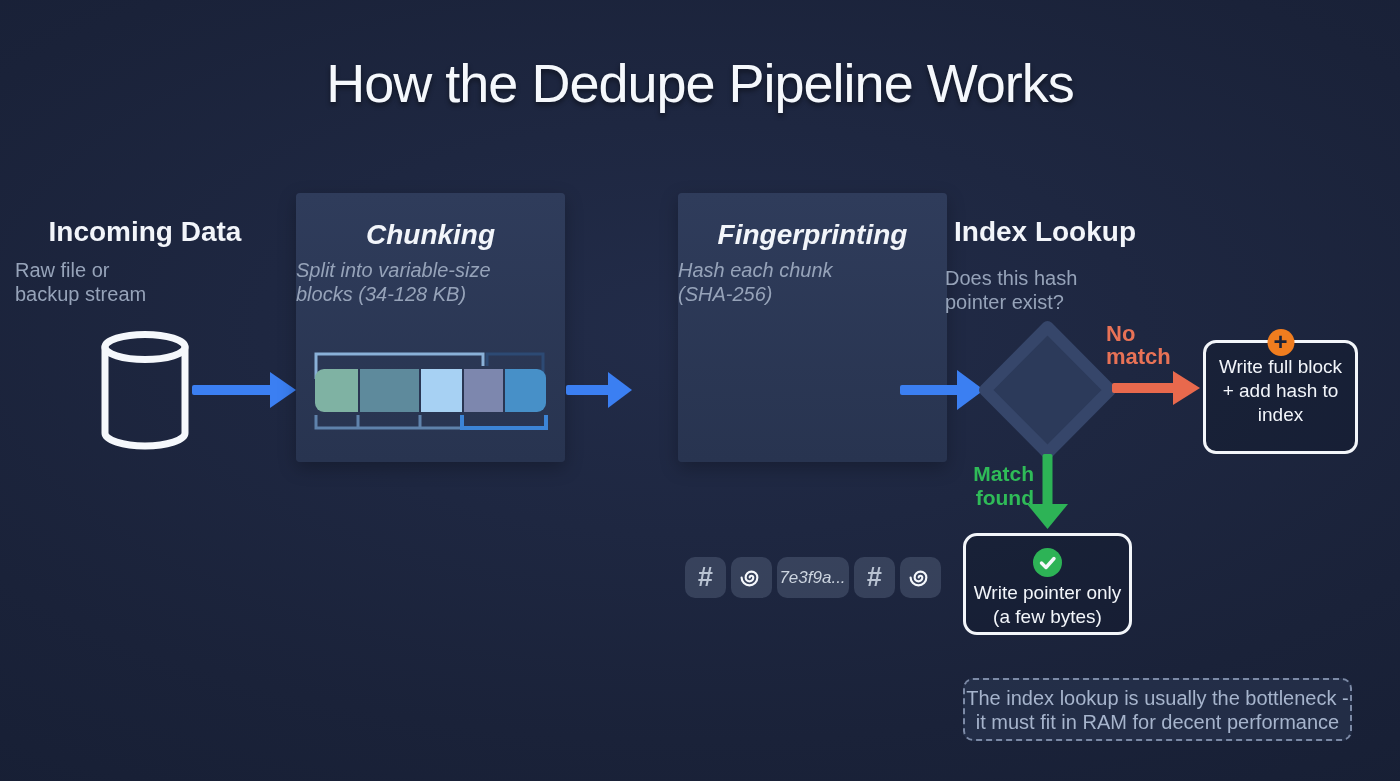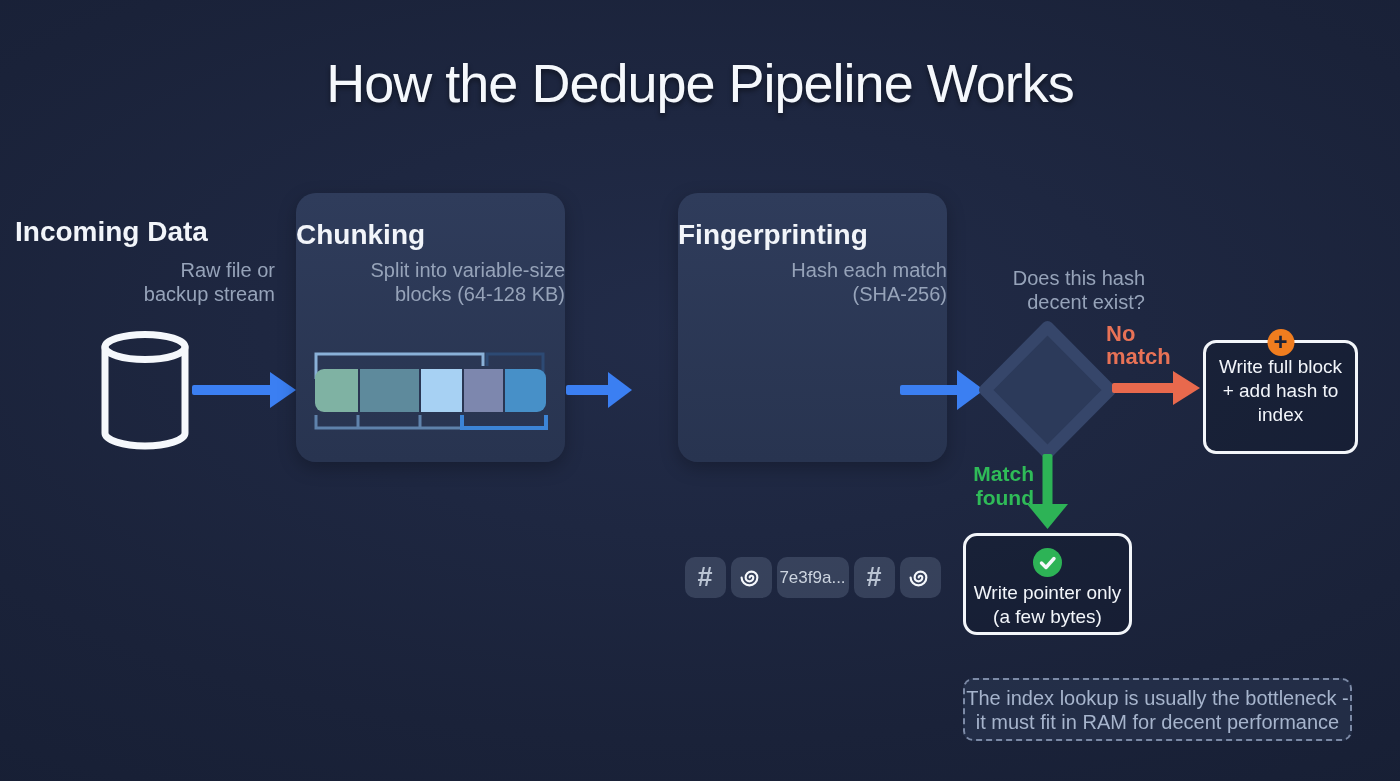--- a/index.html
+++ b/index.html
@@ -7,26 +7,27 @@
     position:relative;width:1400px;height:781px;overflow:hidden;
     font-family:"Liberation Sans",sans-serif;
     background:radial-gradient(130% 110% at 50% 42%, #222c49 0%, #1a2239 48%, #121a2d 100%);
   }
   .abs{position:absolute;}
   .title{
     left:0;top:52px;width:1400px;text-align:center;
     font-size:54px;font-weight:400;letter-spacing:-1px;color:#f5f8fc;
     text-shadow:0 3px 5px rgba(0,0,0,.45);
   }
-  .stage-title{font-size:28px;font-weight:700;color:#f2f5fa;text-align:left;}
-  .stage-sub{font-size:20px;line-height:24px;color:#96a3b9;text-align:right;}
+  .stage-title{font-size:28px;font-weight:700;color:#f2f5fa;text-align:center;}
+  .stage-sub{font-size:20px;line-height:24px;color:#96a3b9;text-align:left;}
   .panel{
-    border-radius:20px;
+    border-radius:4px;
     background:linear-gradient(180deg,#2f3c5b 0%,#283450 100%);
     box-shadow:0 6px 18px rgba(0,0,0,.25);
+    font-style:italic;
   }
   .panel .stage-title{margin-top:26px;}
   .panel .stage-sub{margin-top:7px;}
   .chips{
     left:0;top:364px;width:269px;display:flex;justify-content:center;
     align-items:center;gap:5px;
   }
   .chip{
     height:41px;border-radius:10px;background:rgba(133,148,173,.26);
     display:flex;align-items:center;justify-content:center;flex:0 0 auto;
@@ -79,21 +80,21 @@
 
   <svg class="abs" style="left:192px;top:372px;" width="104" height="36" viewBox="0 0 104 36">
     <rect x="0" y="13" width="80" height="10" rx="2" fill="#3b7ff2"></rect>
     <polygon points="78,0 104,18 78,36" fill="#3b7ff2"></polygon>
   </svg>
 
   <div class="abs panel" style="left:296px;top:193px;width:269px;height:269px;">
     <div class="stage-title">Chunking</div>
     <div class="stage-sub">
       <div>Split into variable-size</div>
-      <div>blocks (64-128 KB)</div>
+      <div>blocks (34-128 KB)</div>
     </div>
     <svg class="abs" style="left:0;top:0;" width="269" height="269" viewBox="0 0 269 269">
       <defs>
         <clipPath id="chunkClip">
             <rect x="19" y="176" width="231" height="43" rx="9"></rect>
           </clipPath>
       </defs>
 
       <path d="M20,186 V161 H187 V173" fill="none" stroke="#8ab1d8" stroke-width="3"></path>
       <path d="M191,173 V161 H247 V185" fill="none" stroke="#2d4a74" stroke-width="3"></path>
@@ -112,21 +113,21 @@
   </div>
 
   <svg class="abs" style="left:566px;top:372px;" width="66" height="36" viewBox="0 0 66 36">
     <rect x="0" y="13" width="44" height="10" rx="2" fill="#3b7ff2"></rect>
     <polygon points="42,0 66,18 42,36" fill="#3b7ff2"></polygon>
   </svg>
 
   <div class="abs panel" style="left:630px;top:193px;width:269px;height:269px;margin-left:48px;">
     <div class="stage-title">Fingerprinting</div>
     <div class="stage-sub">
-      <div>Hash each match</div>
+      <div>Hash each chunk</div>
       <div>(SHA-256)</div>
     </div>
     <div class="abs chips">
       <div class="chip sq">
         <span class="hash-glyph">#</span>
       </div>
       <div class="chip sq">
         <svg width="27" height="27" viewBox="0 0 24 24">
           <path d="M12,12 m-1.6,0 a1.6,1.6 0 1 1 3.2,0 a3.4,3.4 0 1 1 -6.8,0 a5.2,5.2 0 1 1 10.4,0 a7,7 0 1 1 -14,0" fill="none" stroke="#f5f8fc" stroke-width="1.9" stroke-linecap="round"></path>
         </svg>
@@ -143,23 +144,24 @@
         </svg>
       </div>
     </div>
   </div>
 
   <svg class="abs" style="left:900px;top:370px;" width="84" height="40" viewBox="0 0 84 40">
     <rect x="0" y="15" width="60" height="10" rx="2" fill="#3b7ff2"></rect>
     <polygon points="57,0 84,20 57,40" fill="#3b7ff2"></polygon>
   </svg>
 
+  <div class="abs stage-title" style="left:945px;top:216px;width:200px;">Index Lookup</div>
   <div class="abs stage-sub" style="left:945px;top:266px;width:200px;">
     <div>Does this hash</div>
-    <div>decent exist?</div>
+    <div>pointer exist?</div>
   </div>
   <svg class="abs" style="left:975px;top:317px;" width="145" height="146" viewBox="0 0 145 146">
     <path d="M72.5,10 L135,73 L72.5,136 L10,73 Z" fill="#2c3a5a" stroke="#36466a" stroke-width="12" stroke-linejoin="round"></path>
   </svg>
 
   <div class="abs branch-label label-no-match">
     <div>No</div>
     <div>match</div>
   </div>
   <svg class="abs" style="left:1112px;top:371px;" width="88" height="34" viewBox="0 0 88 34">

